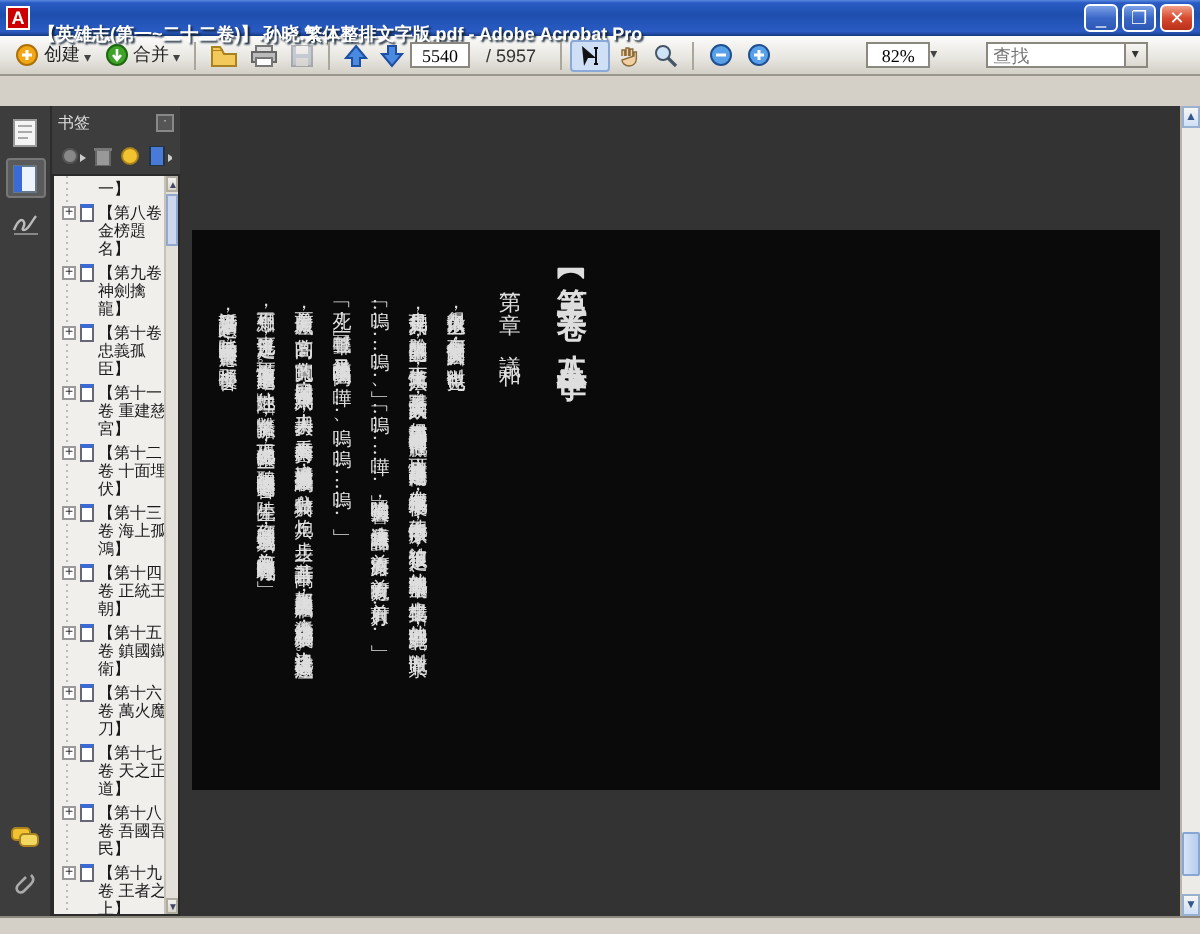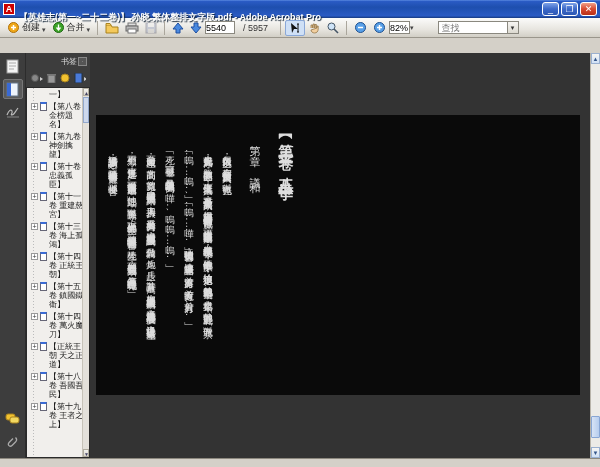--- a/index.html
+++ b/index.html
@@ -28,42 +28,42 @@
 
   
   .toolbar { height:20px; background:linear-gradient(#fbfbfa,#e7e5df 60%,#d2cfc6);
     border-bottom:1px solid #9a968c; display:flex; align-items:center; padding:0 4px; }
   .tb-sep { width:1px; height:14px; background:#aaa69c; margin:0 4px; flex:none; }
   .tb-btn { display:flex; align-items:flex-end; gap:2px; padding:1px 3px; border-radius:2px; flex:none; }
   .tb-btn.pressed { border:1px solid #8aa8d8; background:#cfe0f6; }
   .tb-label { font-size:9px; color:#222; }
   .caret { font-size:7px; color:#444; line-height:8px; }
   .tb-input { width:30px; height:13px; font-size:9px; border:1px solid #8a887f;
-    background:#fff; font-family:Liberation Sans, sans-serif; }
+    background:#fff; text-align:center; font-family:Liberation Serif, serif; }
   .page-total { font-size:9px; color:#333; margin:0 8px; }
-  .zoom-input { width:21px; }
+  .zoom-input { width:32px;margin-left:44px; }
   .find-wrap { margin-left:24px; display:flex; align-items:center; }
   .find-input { width:70px; height:13px; font-size:9px; border:1px solid #8a887f; padding:0 3px;
     font-family:"Liberation Sans",sans-serif; color:#555; background:#fff; }
   .find-caret { width:11px; height:13px; border:1px solid #8a887f; border-left:none;
     background:linear-gradient(#f6f5f2,#dcd9d0); font-size:7px; line-height:11px; text-align:center; color:#333; }
 
   
   .main { position:absolute; top:53px; left:0; right:0; bottom:9px; display:flex; background:#383838; }
 
   .navstrip { width:26px; background:#3d3d3d; border-right:1px solid #2c2c2c;
     display:flex; flex-direction:column; align-items:center; padding:3px 0; flex:none; }
   .strip-icon { width:20px; height:20px; margin-bottom:3px; display:flex;
     align-items:center; justify-content:center; border-radius:2px; }
   .strip-icon.active { background:#5a5a5a; border:1px solid #777; }
   .strip-spacer { flex:1; }
 
   .bm-panel { width:64px; background:#3d3d3d; display:flex; flex-direction:column; flex:none; }
   .bm-header { height:16px; display:flex; align-items:center; padding:0 3px; }
-  .bm-title { color:#ddd; font-size:8px; flex:1;margin-left:32px; }
+  .bm-title { color:#ddd; font-size:8px; flex:1; }
   .bm-opt { width:9px; height:9px; border:1px solid #888; background:#555; color:#ccc;
     font-size:6px; line-height:7px; text-align:center; }
   .bm-tools { height:18px; display:flex; align-items:center; gap:4px; padding:0 4px; }
   .bm-list-wrap { flex:1; position:relative; background:#f1efec; border:1px solid #2a2a2a; overflow:hidden; }
   .bm-list { position:absolute; top:0; left:0; right:7px; bottom:0; overflow:hidden; padding:2px 0 0 2px; }
   .bm-guide { position:absolute; top:0; bottom:0; left:6px; width:1px;
     background:repeating-linear-gradient(#bbb 0 1px, transparent 1px 3px); }
   .bm-row { position:relative; padding-left:20px; margin-bottom:3px; min-height:9px; }
   .bm-expander { position:absolute; left:2px; top:1px; width:7px; height:7px; border:1px solid #999;
     background:#fff; font-size:7px; line-height:5px; text-align:center; color:#333; }
@@ -284,41 +284,46 @@
             <span class="bm-label">【第十卷 忠義孤臣】</span>
           </div>
           <div class="bm-row">
             <span class="bm-expander">+</span>
             <span class="bm-pageicon"></span>
             <span class="bm-label">【第十一卷 重建慈宮】</span>
           </div>
           <div class="bm-row">
             <span class="bm-expander">+</span>
             <span class="bm-pageicon"></span>
+            <span class="bm-label">【第十二卷 十面埋伏】</span>
+          </div>
+          <div class="bm-row">
+            <span class="bm-expander">+</span>
+            <span class="bm-pageicon"></span>
             <span class="bm-label">【第十三卷 海上孤鴻】</span>
           </div>
           <div class="bm-row">
             <span class="bm-expander">+</span>
             <span class="bm-pageicon"></span>
             <span class="bm-label">【第十四卷 正統王朝】</span>
           </div>
           <div class="bm-row">
             <span class="bm-expander">+</span>
             <span class="bm-pageicon"></span>
             <span class="bm-label">【第十五卷 鎮國鐵衛】</span>
           </div>
           <div class="bm-row">
             <span class="bm-expander">+</span>
             <span class="bm-pageicon"></span>
-            <span class="bm-label">【第十四卷 萬火魔刀】</span>
-          </div>
-          <div class="bm-row">
-            <span class="bm-expander">+</span>
-            <span class="bm-pageicon"></span>
-            <span class="bm-label">【正統王朝 天之正道】</span>
+            <span class="bm-label">【第十六卷 萬火魔刀】</span>
+          </div>
+          <div class="bm-row">
+            <span class="bm-expander">+</span>
+            <span class="bm-pageicon"></span>
+            <span class="bm-label">【第十七卷 天之正道】</span>
           </div>
           <div class="bm-row">
             <span class="bm-expander">+</span>
             <span class="bm-pageicon"></span>
             <span class="bm-label">【第十八卷 吾國吾民】</span>
           </div>
           <div class="bm-row">
             <span class="bm-expander">+</span>
             <span class="bm-pageicon"></span>
             <span class="bm-label">【第十九卷 王者之上】</span>

